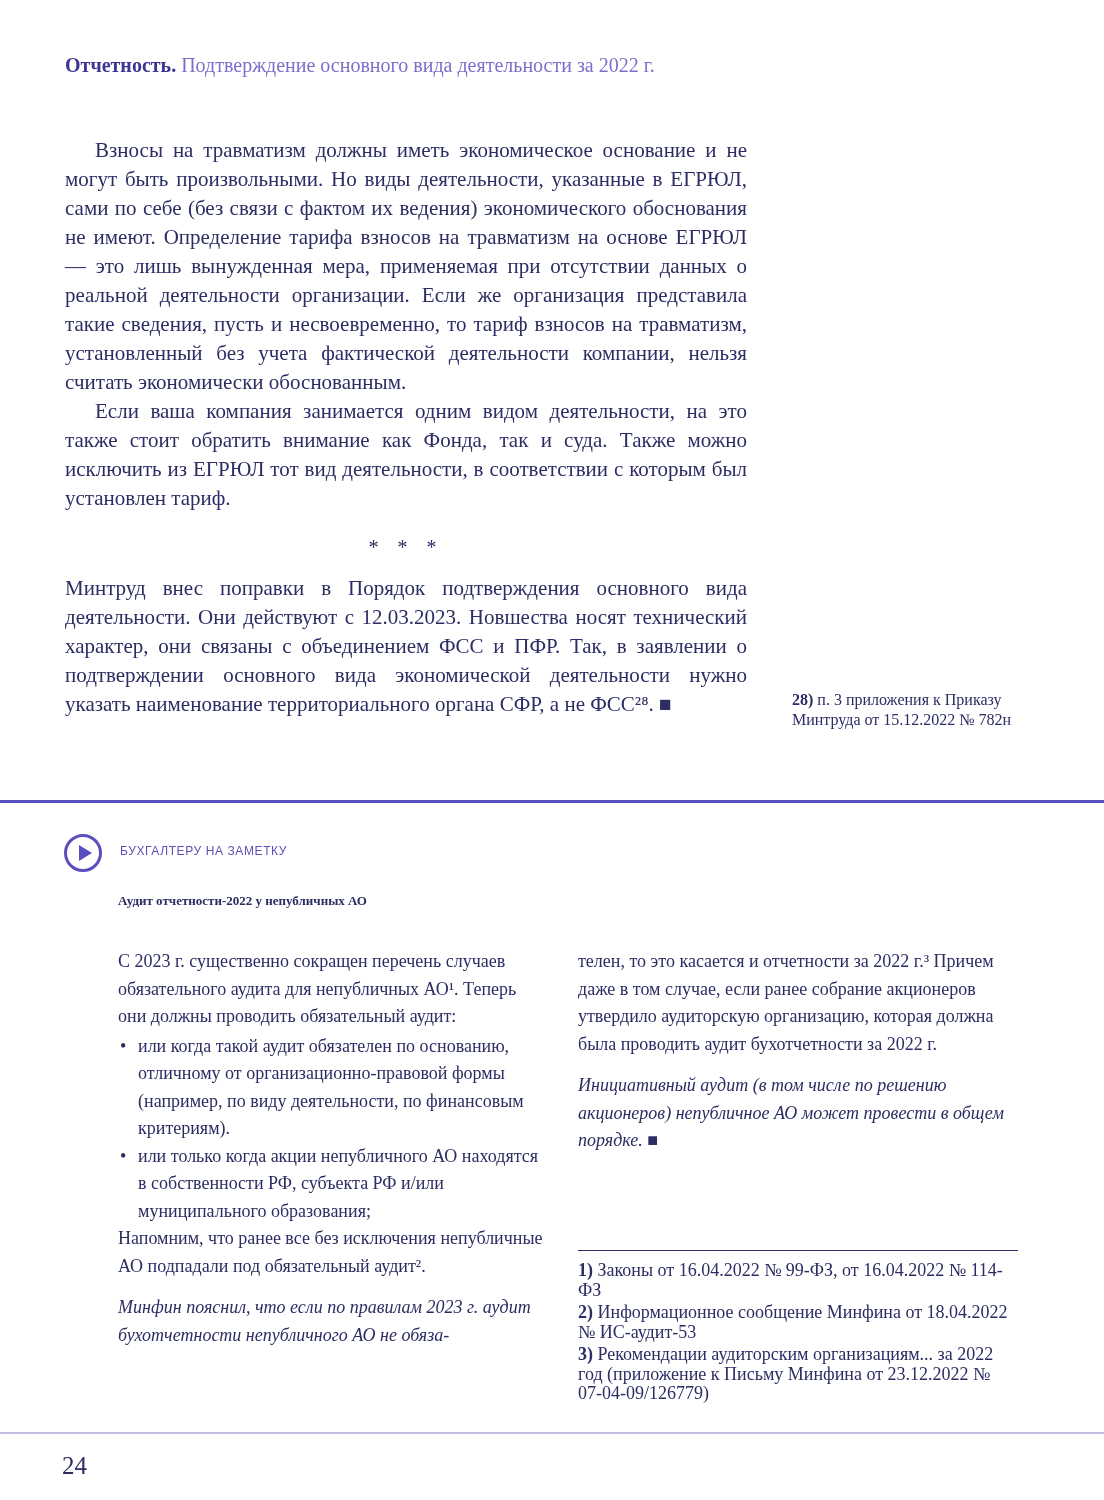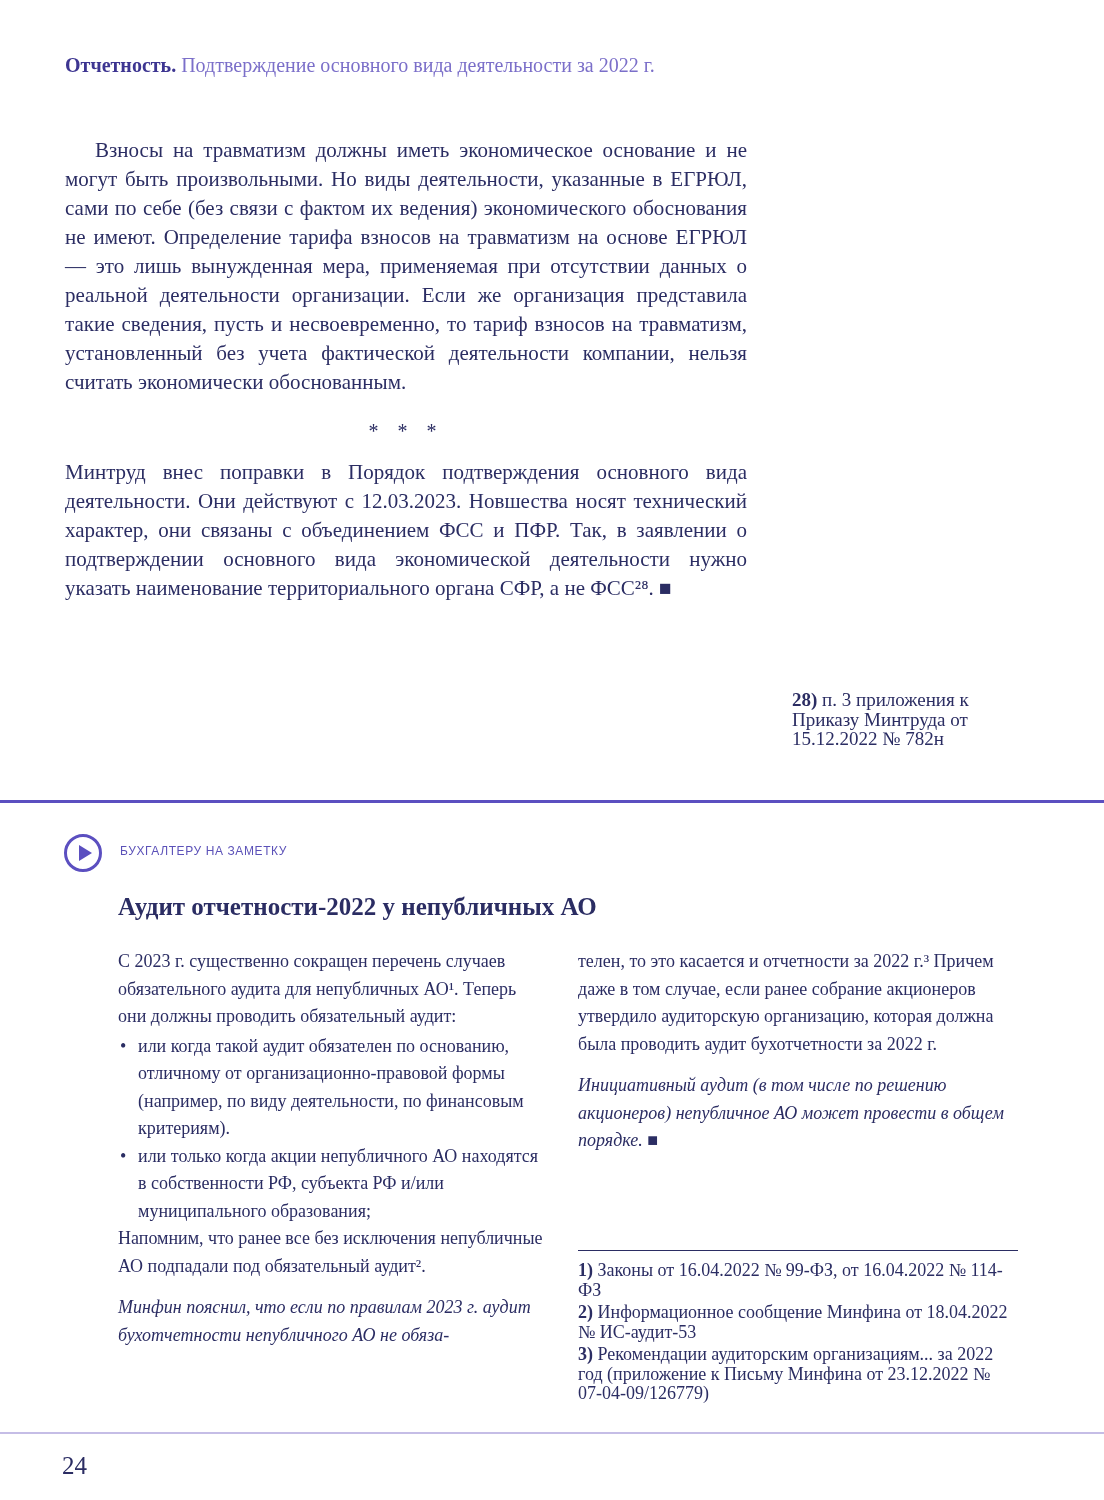--- a/index.html
+++ b/index.html
@@ -26,21 +26,21 @@
   .article p.indent { text-indent:30px; }
   .article .separator {
     text-align:center; text-indent:0; letter-spacing:7px;
     margin:20px 0 12px 0; font-size:20px;
   }
   .article p.no-indent { text-indent:0; }
 
   
   .side-footnote {
     position:absolute; left:792px; top:690px; width:240px;
-    font-size:19px; line-height:19.5px; text-align:left;
+    font-size:16px; line-height:19.5px; text-align:left;
   }
   .fn-marker { font-weight:bold; }
 
   
   .section-divider {
     position:absolute; left:0; top:800px; width:1104px; height:3px;
     background:#5b4fc0;
   }
 
   
@@ -55,21 +55,21 @@
     border-top:8px solid transparent;
     border-bottom:8px solid transparent;
   }
   .note-label {
     position:absolute; left:120px; top:844px;
     font-family:"Liberation Sans", sans-serif;
     font-size:12px; letter-spacing:0.6px; color:#5b51b8;
   }
   .note-heading {
     position:absolute; left:118px; top:893px; width:600px;
-    font-size:25px; font-weight:bold;
+    font-size:13px; font-weight:bold;
   }
 
   .col {
     position:absolute; top:948px;
     font-size:18px; line-height:27.5px; text-align:left;
   }
   .col-left  { left:118px; width:428px; }
   .col-right { left:578px; width:440px; }
   .col p { margin-bottom:0; }
   .col p + p { margin-top:14px;font-style:italic; }
@@ -101,20 +101,21 @@
 </style>
 </head>
 <body>
 
 <div class="page-header">
   <span class="hdr-bold">Отчетность.</span><span class="hdr-rest"> Подтверждение основного вида деятельности за 2022 г.</span>
 </div>
 
 <div class="article">
   <p class="indent">Взносы на травматизм должны иметь экономическое основание и не могут быть произвольными. Но виды деятельности, указанные в ЕГРЮЛ, сами по себе (без связи с фактом их ведения) экономического обоснования не имеют. Определение тарифа взносов на травматизм на основе ЕГРЮЛ — это лишь вынужденная мера, применяемая при отсутствии данных о реальной деятельности организации. Если же организация представила такие сведения, пусть и несвоевременно, то тариф взносов на травматизм, установленный без учета фактической деятельности компании, нельзя считать экономически обоснованным.</p>
+  <p class="indent">Если ваша компания занимается одним видом деятельности, на это также стоит обратить внимание как Фонда, так и суда. Также можно исключить из ЕГРЮЛ тот вид деятельности, в соответствии с которым был установлен тариф.</p>
   <p class="separator">* * *</p>
   <p class="no-indent">Минтруд внес поправки в Порядок подтверждения основного вида деятельности. Они действуют с 12.03.2023. Новшества носят технический характер, они связаны с объединением ФСС и ПФР. Так, в заявлении о подтверждении основного вида экономической деятельности нужно указать наименование территориального органа СФР, а не ФСС²⁸. ■</p>
 </div>
 
 <div class="side-footnote">
   <span class="fn-marker">28)</span><span> п. 3 приложения к Приказу Минтруда от 15.12.2022 № 782н</span>
 </div>
 
 <div class="section-divider"></div>
 

